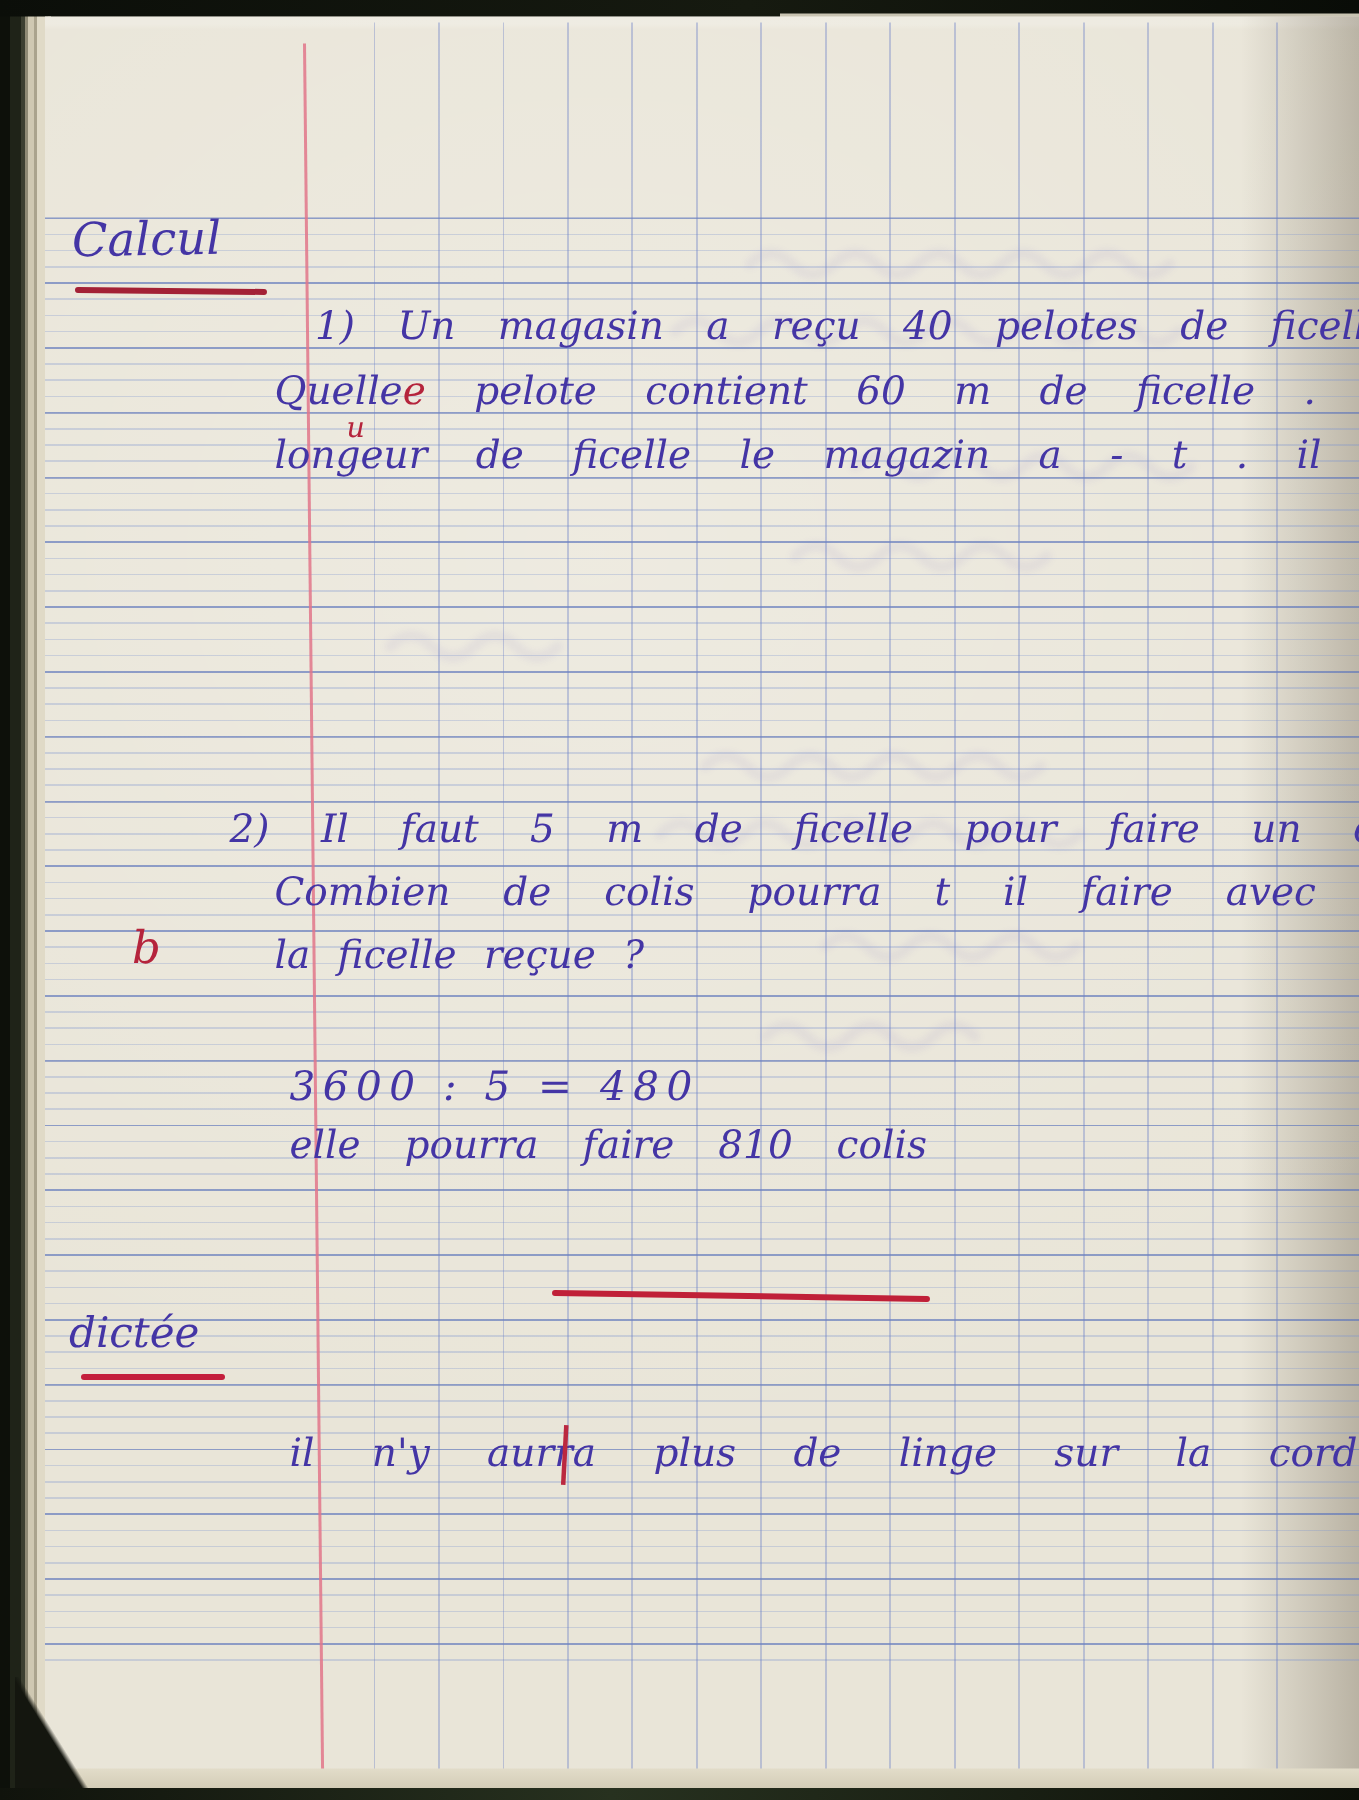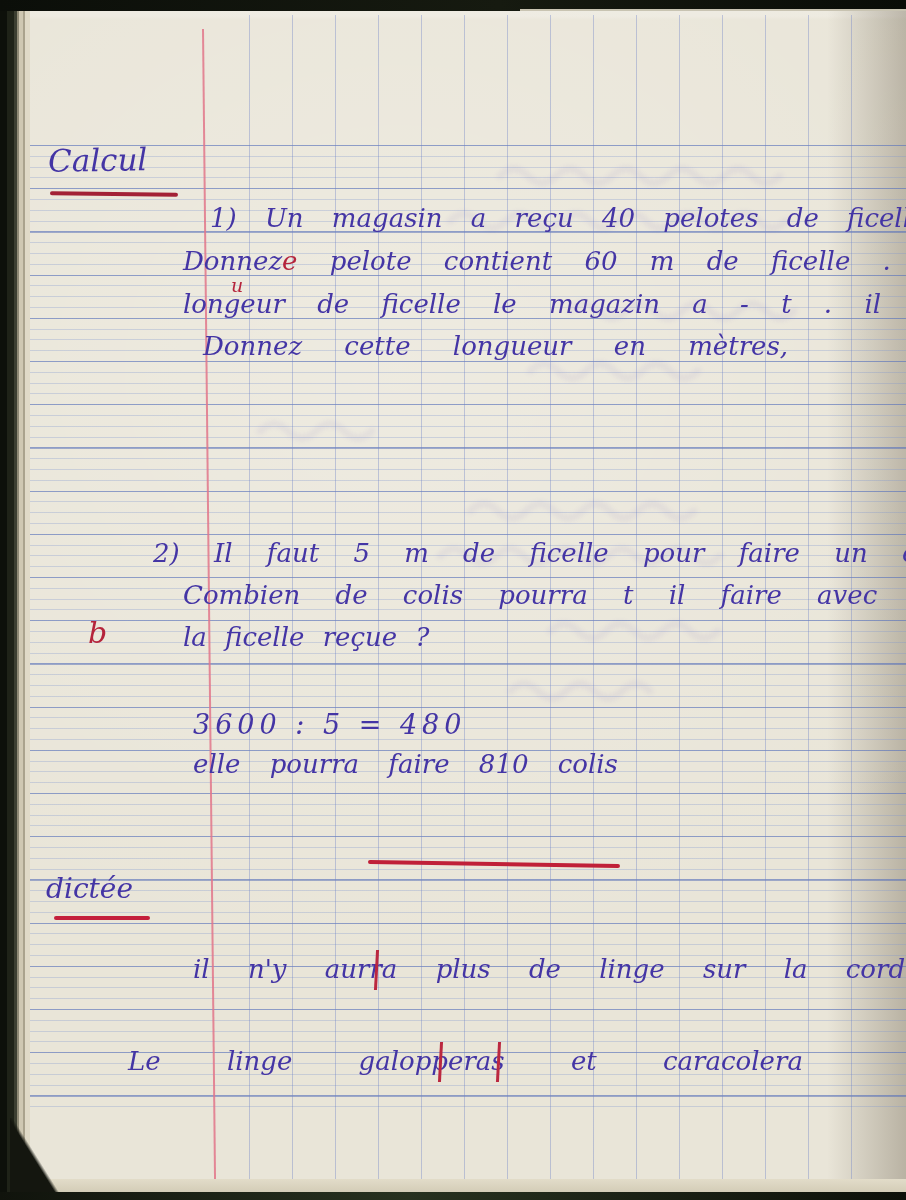--- a/index.html
+++ b/index.html
@@ -87,44 +87,42 @@
     <div class="hrules"></div>
     <div class="vrules"></div>
     <div class="margin-line"></div>
     <div class="bottom-page-edge"></div>
 
     <div class="hw title" style="left:18px; top:134px; transform:rotate(-1deg);">Calcul</div>
     <div class="uline" style="left:20px; top:181px; width:128px; transform:rotate(.6deg);"></div>
 
     <div class="hw" style="left:180px; top:194px; word-spacing:20px;">1) Un magasin a reçu 40 pelotes de ficelle .</div>
 
-    <div class="hw" style="left:153px; top:237px; word-spacing:24px;"><span>Donnez</span><span class="red-ink">e</span><span> pelote contient 60 m de ficelle . Quelle</span></div>
+    <div class="hw" style="left:153px; top:237px; word-spacing:24px;"><span>Quelle</span><span class="red-ink">e</span><span> pelote contient 60 m de ficelle . Quelle</span></div>
 
     <div class="hw" style="left:153px; top:280px; word-spacing:24px;"><span>longeur de ficelle le magazin a - t . il - reçue .</span><span class="sup-red">u</span></div>
 
-    <div class="hw" style="left:173px; top:322px; word-spacing:34px;">Donnez cette longueur en mètres,</div>
 
 
     <div class="hw" style="left:123px; top:529px; word-spacing:26px;">2) Il faut 5 m de ficelle pour faire un colis</div>
     <div class="hw" style="left:153px; top:571px; word-spacing:27px;">Combien de colis pourra t il faire avec toute</div>
 
     <div class="hw red-ink" style="left:58px; top:607px; font-size:30px;">b</div>
 
     <div class="hw" style="left:153px; top:613px; word-spacing:10px;text-align:right;">la ficelle reçue ?</div>
 
     <div class="hw op" style="left:163px; top:700px;">3600 : 5 = 480</div>
     <div class="hw" style="left:163px; top:740px; word-spacing:21px;">elle pourra faire 810 colis</div>
 
     <div class="redrule" style="left:338px; top:851px; width:252px; transform:rotate(.9deg);"></div>
 
     <div class="hw title" style="left:16px; top:864px; font-size:28px;text-align:right;">dictée</div>
     <div class="uline" style="left:24px; top:905px; width:96px; background:#c41f3c;"></div>
 
     <div class="hw" style="left:163px; top:945px; word-spacing:30px;"><span>il n'y aur</span><span class="strike">r</span><span>a plus de linge sur la corde .</span></div>
 
-    <div class="hw" style="left:98px; top:1037px; word-spacing:58px;"><span>Le linge galop</span><span class="strike">p</span><span>era</span><span class="strike">s</span><span> et caracolera</span></div>
 
   </div>
 
   <div class="corner-shadow"></div>
   <div class="bottom-dark-edge"></div>
 
 </div>
 
 </body></html>

